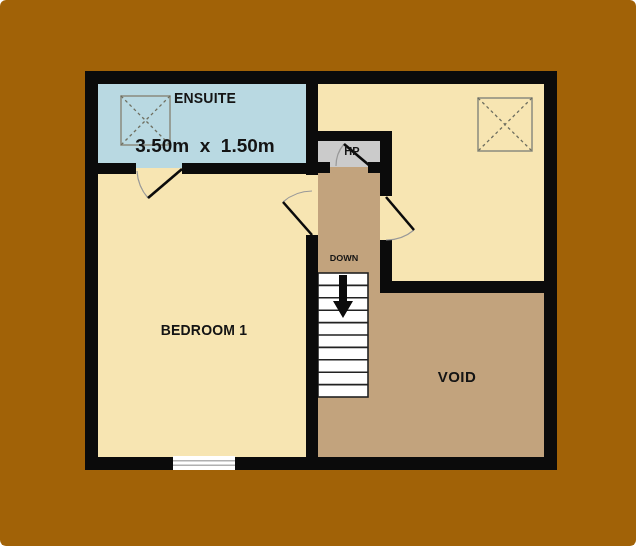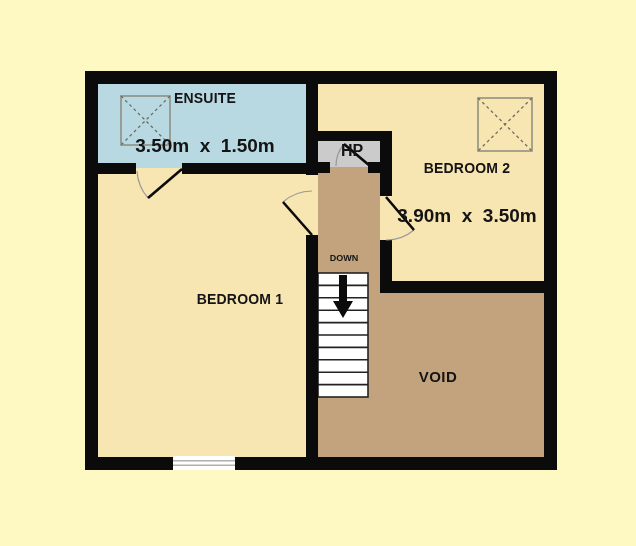--- a/index.html
+++ b/index.html
@@ -1,35 +1,36 @@
 <!DOCTYPE html>
 <html><head>
 <meta charset="utf-8">
 <style>
   html,body{margin:0;padding:0;background:#ffffff;}
   .floorplan{
     position:relative;
     width:636px;height:546px;
-    background:#fef9c3;
+    background:#a16207;
     font-family:"Liberation Sans", sans-serif;
     overflow:hidden;
+    border-radius:6px;
   }
   .plan-svg{position:absolute;left:0;top:0;}
   .label{
     position:absolute;
     transform:translate(-50%,-50%);
     text-align:center;
     color:#141414;
     font-weight:bold;
     white-space:pre;
     line-height:16px;
   }
   .room-name{font-size:14px;letter-spacing:0.2px;}
   .room-dims{font-size:19px;}
-  .hp-label{font-size:16px;}
+  .hp-label{font-size:11px;}
   .down-label{font-size:9px;line-height:10px;}
   .void-label{font-size:15px;letter-spacing:0.5px;}
 </style>
 </head>
 <body>
 
 <div class="floorplan">
 
   <svg class="plan-svg" width="636" height="546" viewBox="0 0 636 546">
 
@@ -96,28 +97,24 @@
       <path d="M344,144 A34,34 0 0 0 336,166" stroke-width="1.2" stroke="#999999"></path>
       <path d="M370,166 L344,144" stroke-width="2.6" stroke="#0b0b0b"></path>
     </g>
   </svg>
 
   <div class="label" style="left:205px;top:122px;">
     <div class="room-name">ENSUITE</div>
     <div class="room-dims">3.50m  x  1.50m</div>
   </div>
 
-  <div class="label" style="left:467px;top:192px;">
-    <div class="room-name">BEDROOM 2</div>
-    <div class="room-dims">3.90m  x  3.50m</div>
-  </div>
 
-  <div class="label" style="left:204px;top:299px;margin-left:36px;">
+  <div class="label" style="left:204px;top:330px;">
     <div class="room-name">BEDROOM 1</div>
   </div>
 
   <div class="label hp-label" style="left:352px;top:151px;">HP</div>
 
   <div class="label down-label" style="left:344px;top:258px;">DOWN</div>
 
-  <div class="label void-label" style="left:438px;top:377px;text-align:center;">VOID</div>
+  <div class="label void-label" style="left:457px;top:377px;text-align:center;">VOID</div>
 
 </div>
 
 </body></html>

